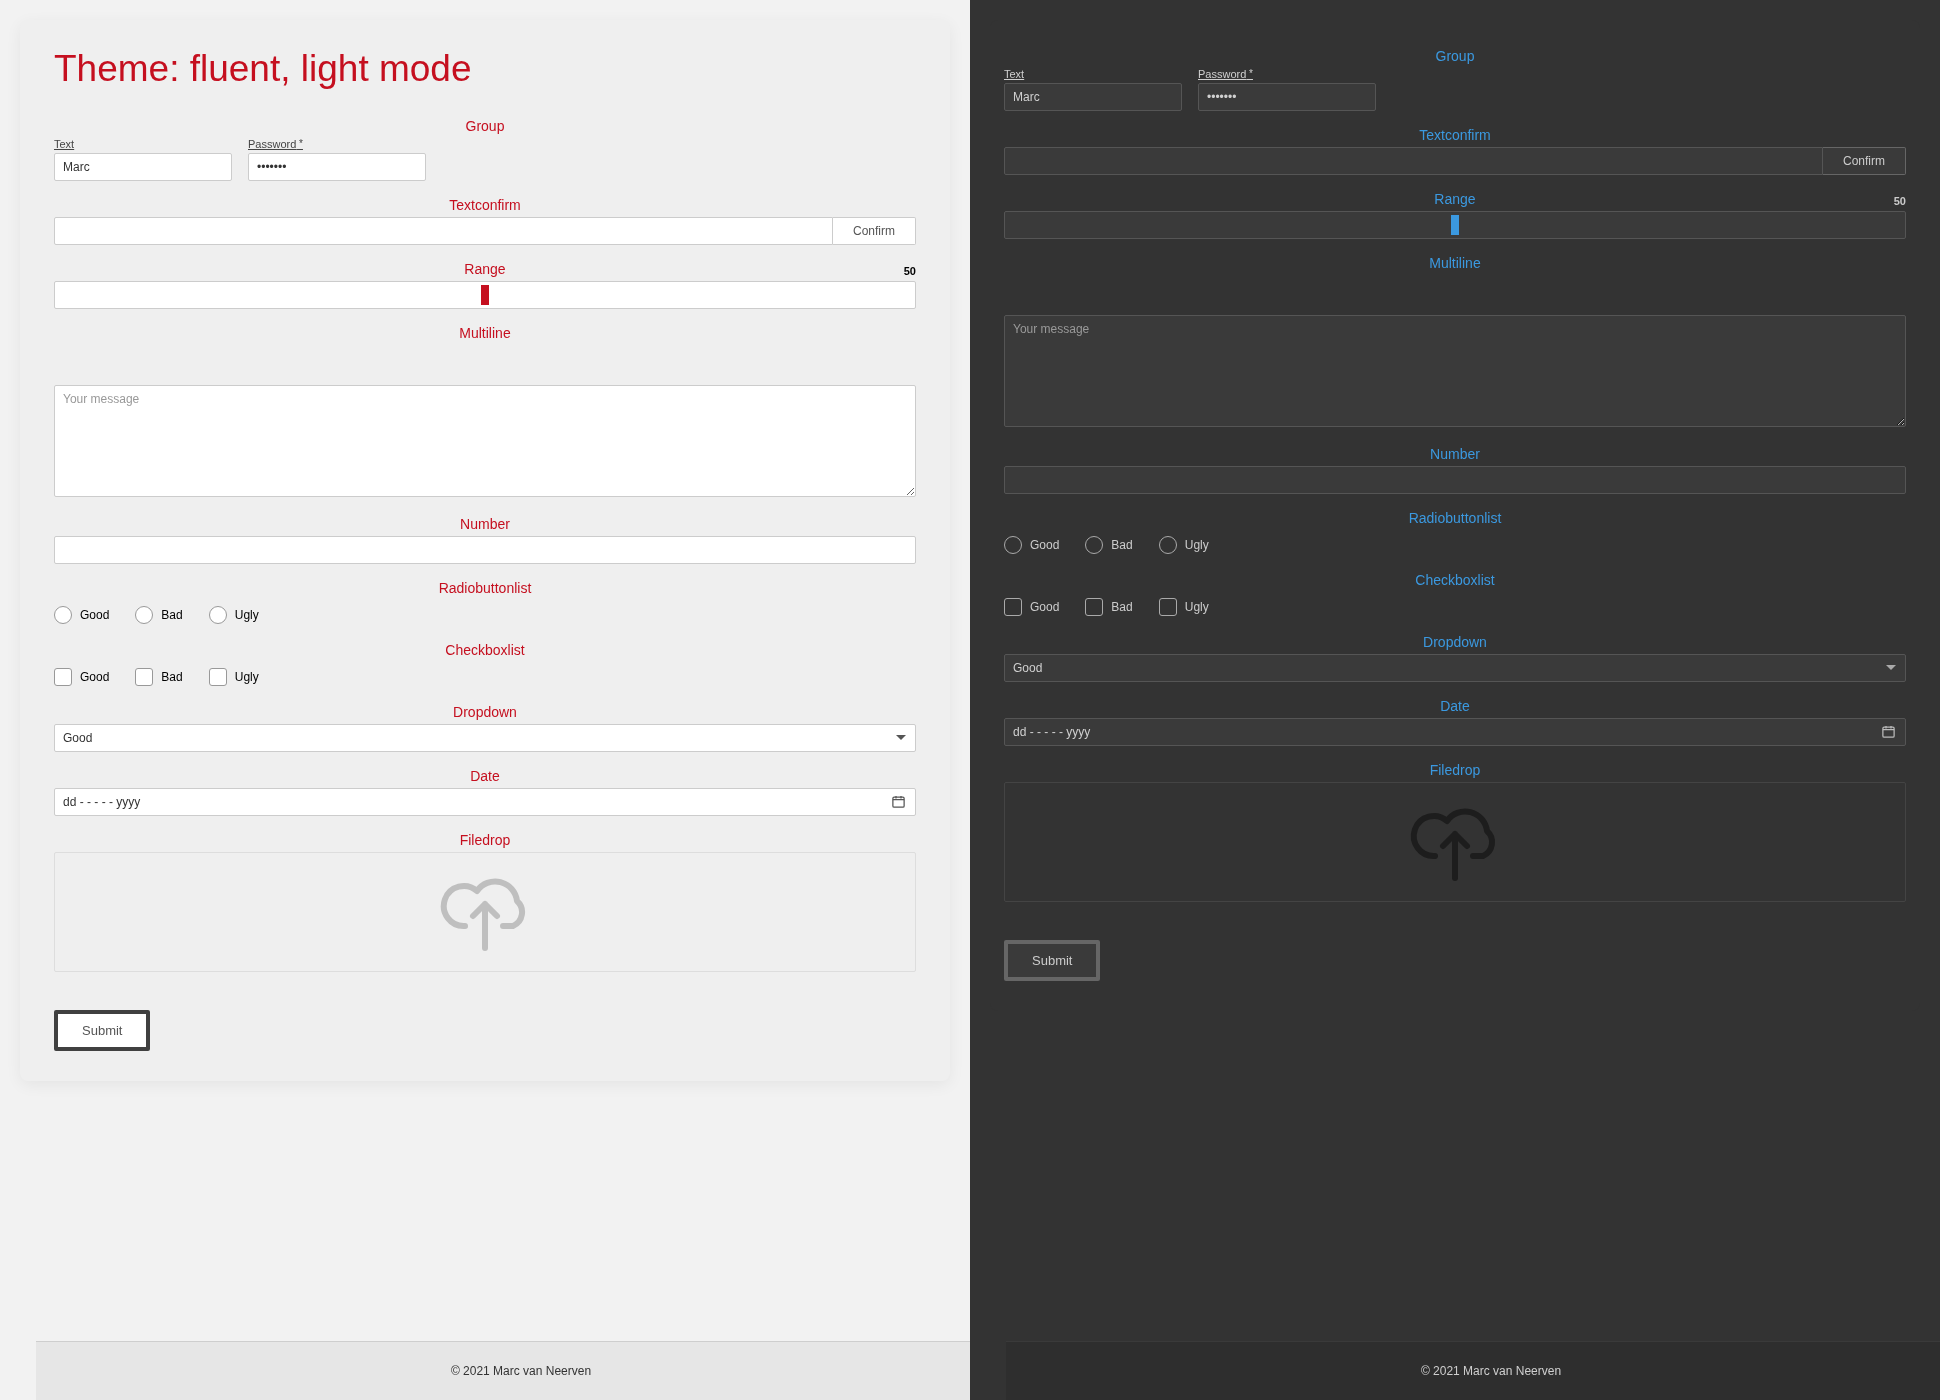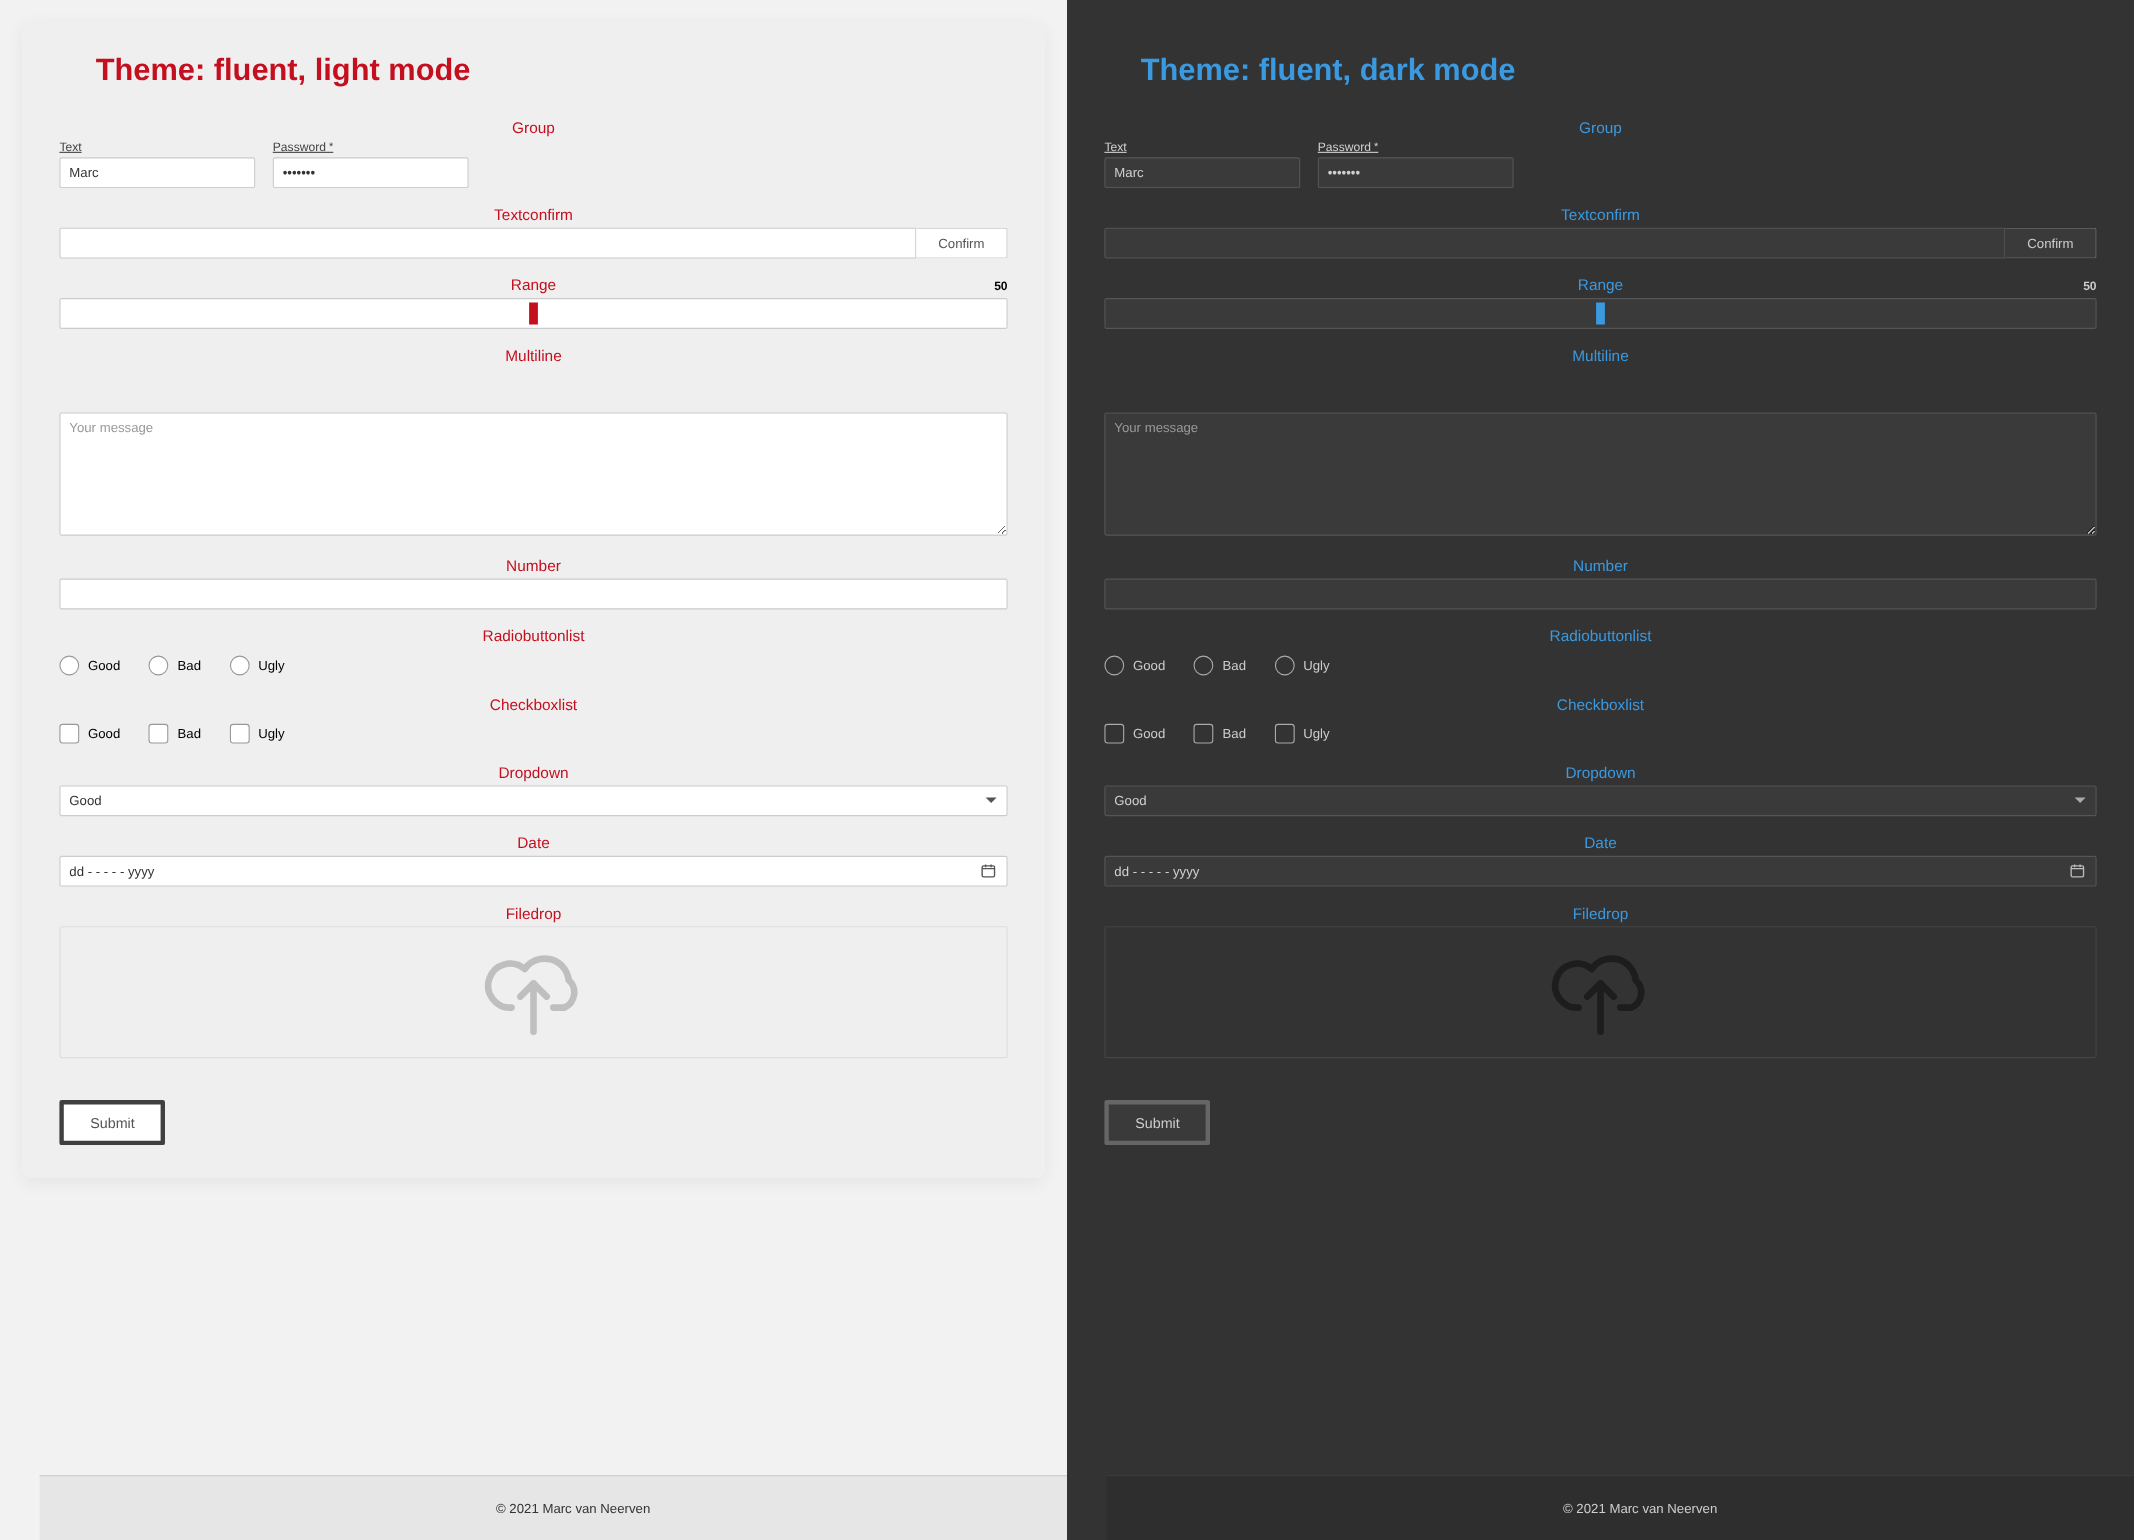--- a/index.html
+++ b/index.html
@@ -8,21 +8,21 @@
 .side { width: 50%; padding: 20px; position: relative; min-height: 1400px; }
 .side.light { background: #f2f2f2; }
 .side.dark { background: #333; color: #ccc; }
 .card {
   background: #efefef;
   border-radius: 8px;
   padding: 28px 34px 30px;
   box-shadow: 0 4px 16px rgba(0,0,0,0.06);
 }
 .dark .card { background: #333; box-shadow: none; padding-left: 14px; padding-right: 14px; }
-.title { font-size: 28px; font-weight: 700; margin-bottom: 28px; margin-left: 33px; }
+.title { font-size: 37px; font-weight: 400; margin-bottom: 28px; }
 .light .title, .light .sec, .light .lab { color: #c50f1f; }
 .dark .title, .dark .sec, .dark .lab { color: #3b99e0; }
 .sec { font-size: 14px; margin-bottom: 4px; text-align: center; }
 .grouprow { display: flex; gap: 16px; margin-bottom: 16px; }
 .col { display: flex; flex-direction: column; }
 .mini { font-size: 11px; color: #444; margin-bottom: 3px; text-decoration: underline; }
 .dark .mini { color: #d0d0d0; }
 .req::after { content: " *"; font-size: 10px; vertical-align: top; }
 .inp, .txtarea, .selectbox, .datebox, .numbox, .tconf {
   background: #fff; border: 1px solid #ccc; padding: 6px 8px;
@@ -225,21 +225,20 @@
         </div>
       </div>
 
       <button class="submit">Submit</button>
     </div>
     <div class="footer">© 2021 Marc van Neerven</div>
   </div>
 
   <div class="side dark">
     <div class="card">
-      <h1 class="title">Theme: fluent, dark mode</h1>
 
       <div class="sec">Group</div>
       <div class="grouprow">
         <div class="col">
           <div class="mini">Text</div>
           <input class="inp" value="Marc" style="">
         </div>
         <div class="col">
           <div class="mini req">Password</div>
           <input class="inp" type="password" value="*******" style="">

